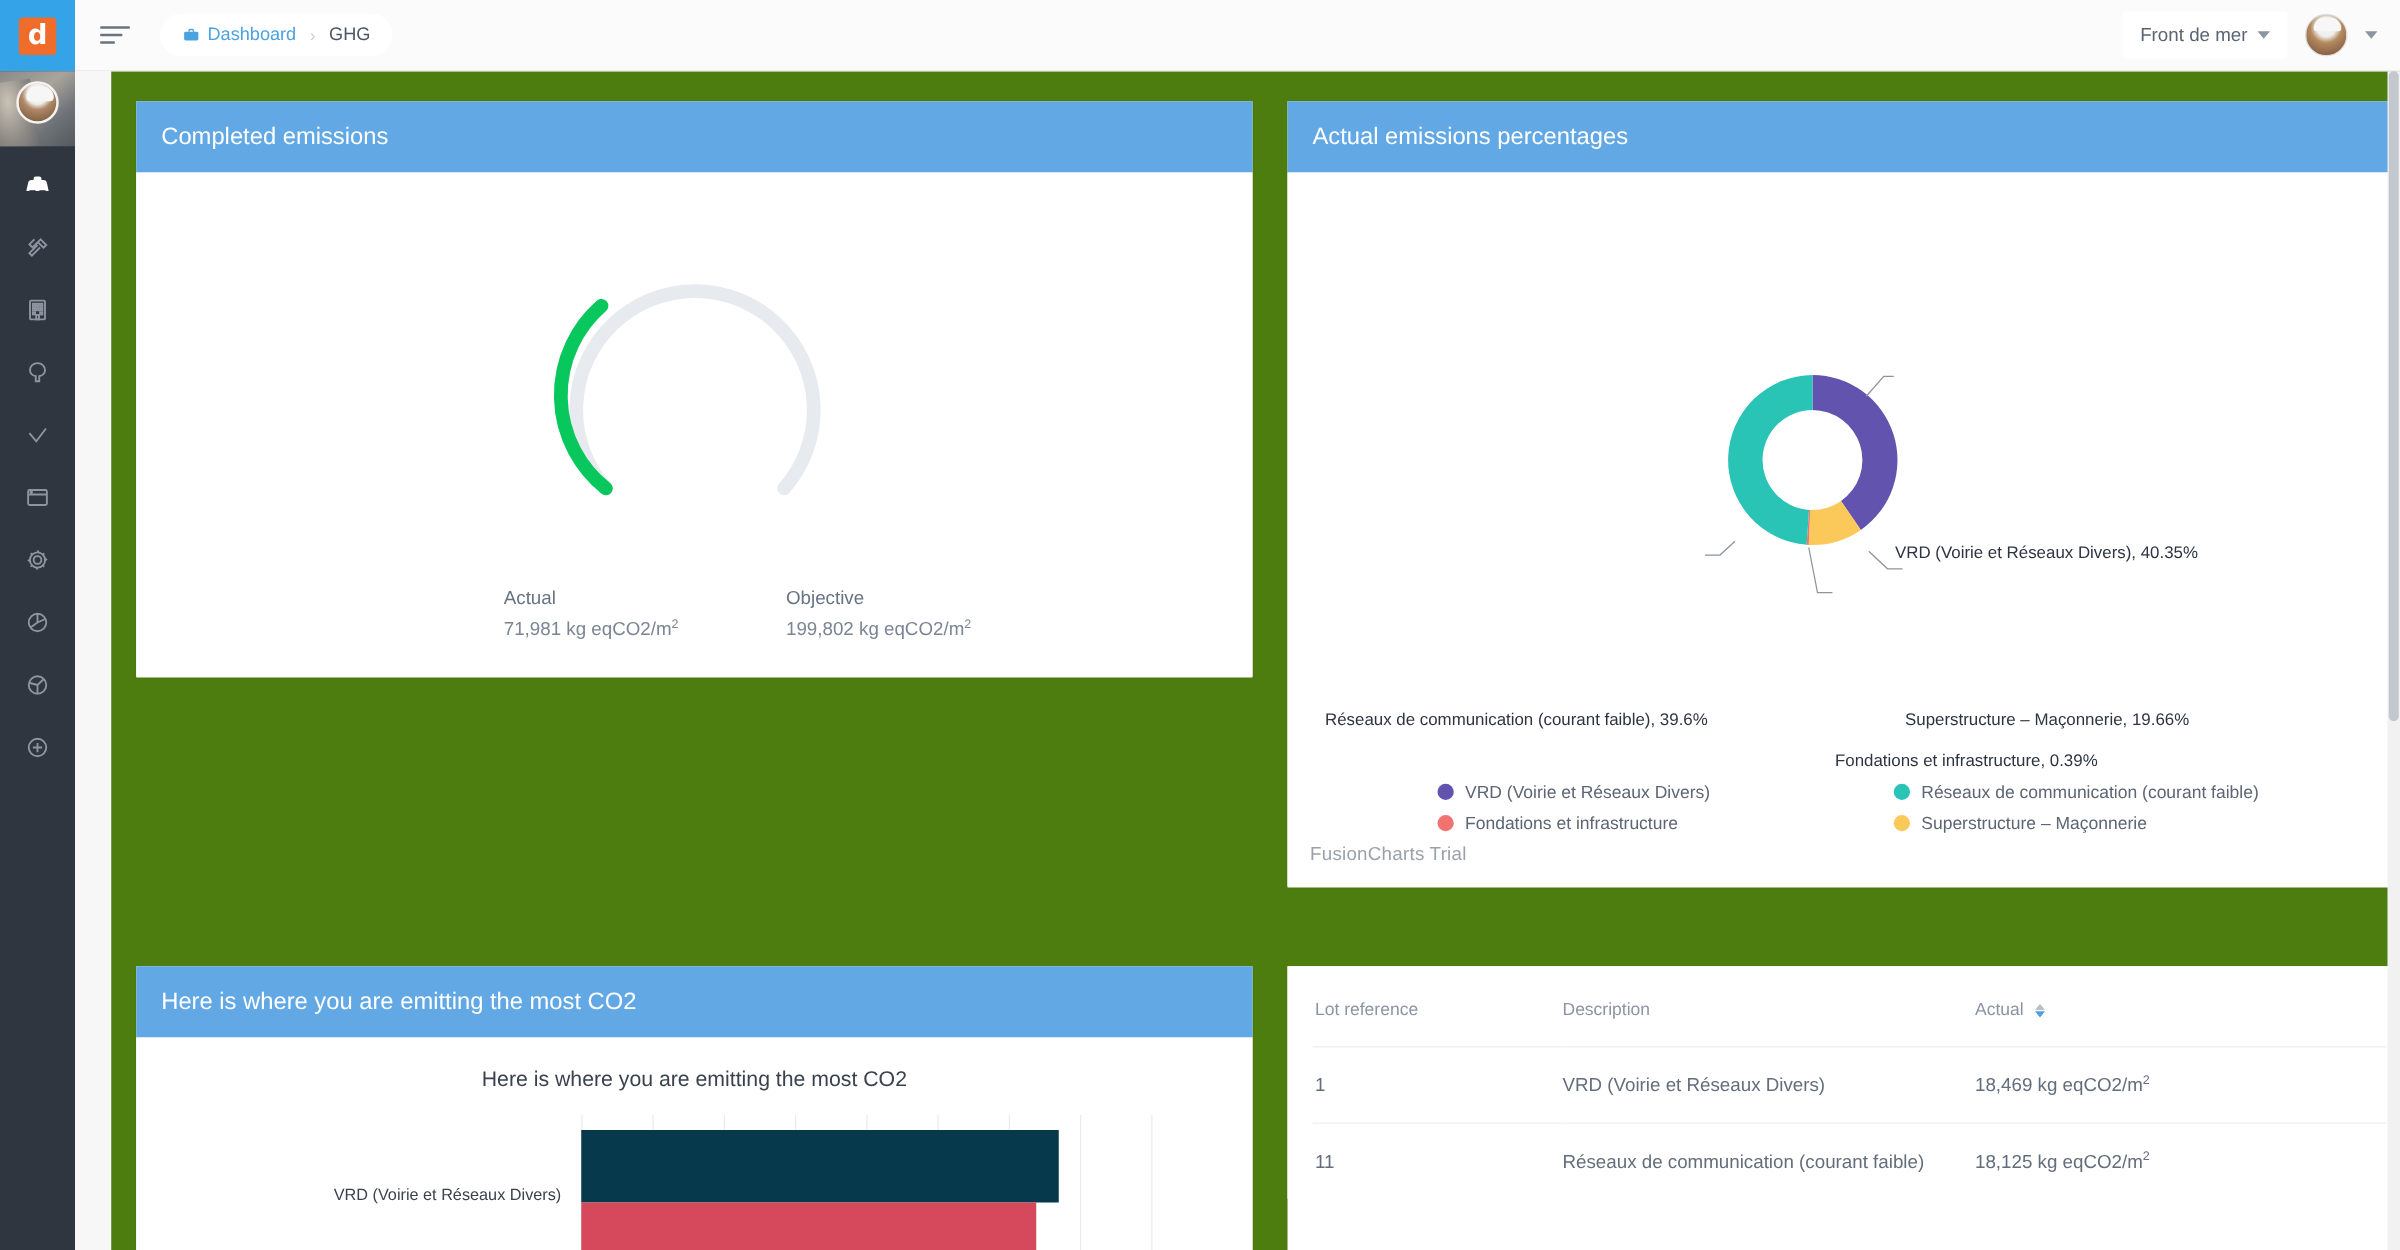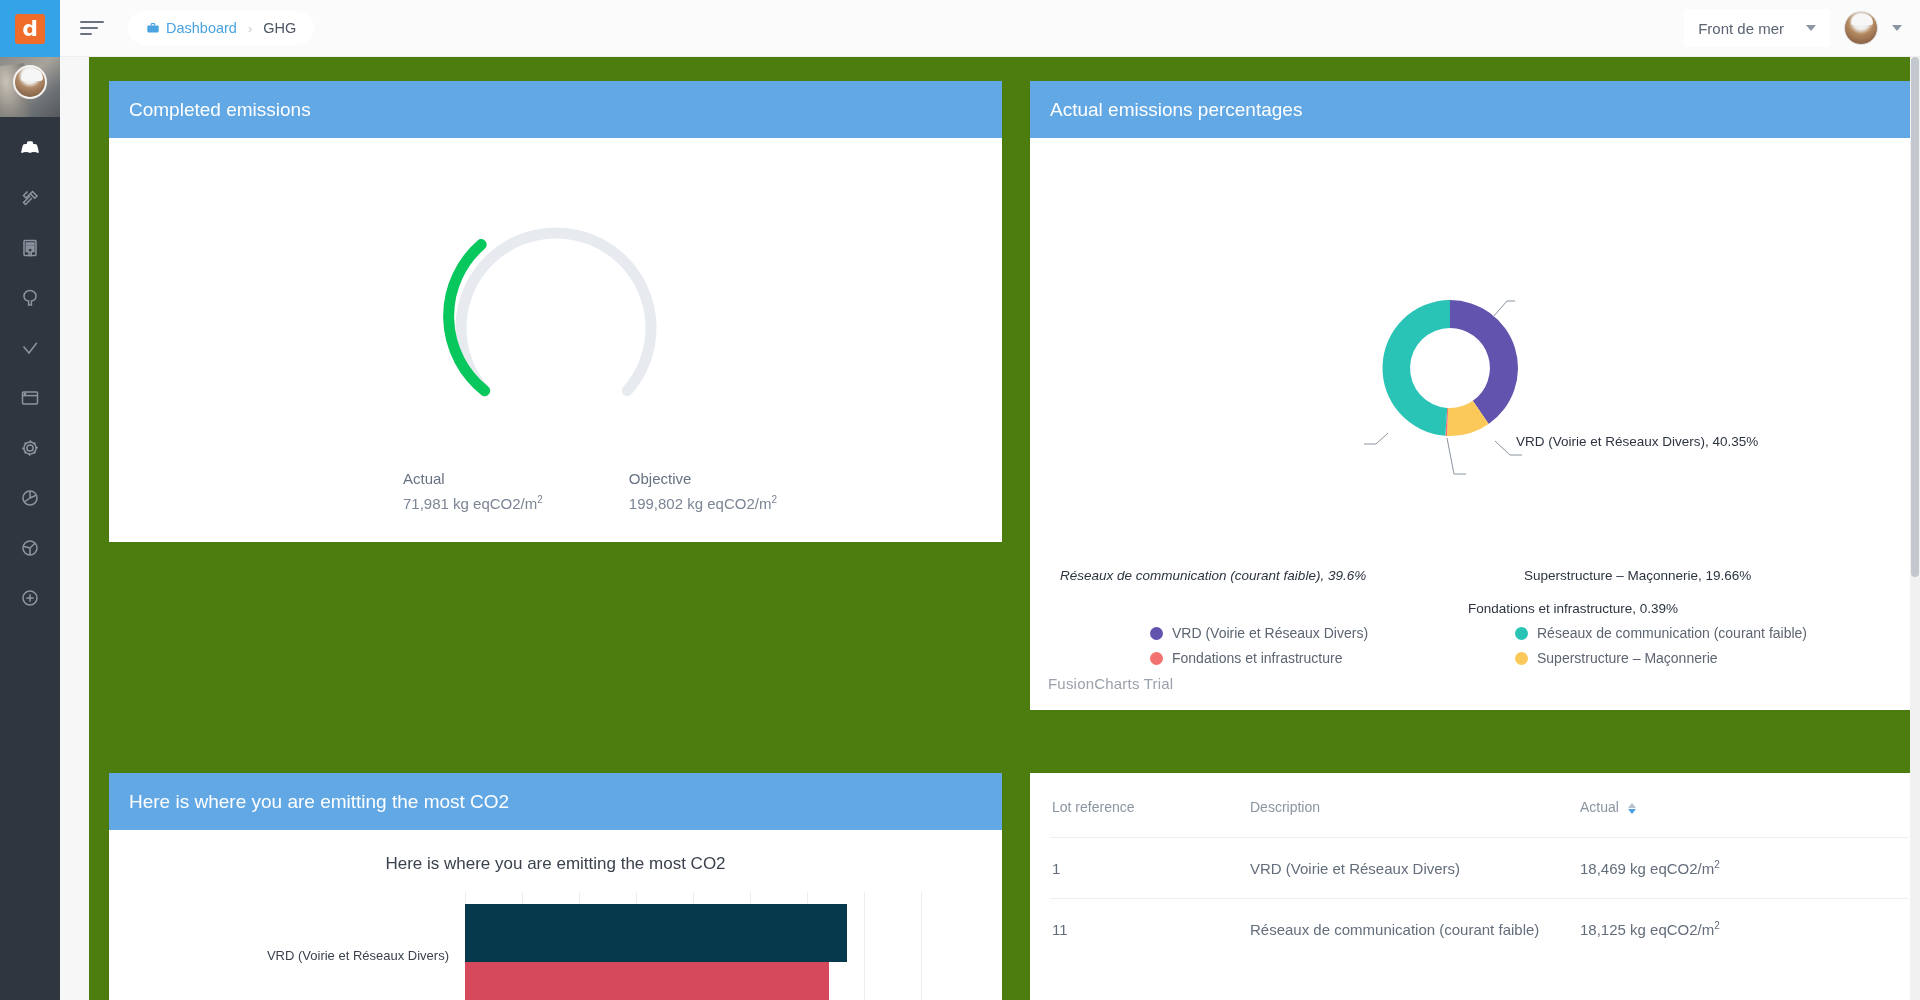--- a/index.html
+++ b/index.html
@@ -92,21 +92,21 @@
   }
   .bc-link { color:#4aa3e0; display:flex; align-items:center; gap:6px; cursor:pointer; }
   .bc-sep { color:#c6cbd2; margin: 0 11px; font-size: 13px; }
   .bc-cur { color:#4b5563;text-align:center; }
 
   .topbar-right {
     margin-left: auto; display: flex; align-items: center; padding-right: 18px; gap: 14px;
   }
   .project-select {
     background:#fff; border-radius:3px; height:38px;
-    display:flex; align-items:center; gap:22px;
+    display:flex; align-items:center; gap:8px;
     padding: 0 14px; font-size:15px; color:#5a6472; cursor:pointer;
   }
   .caret { width:0;height:0;border-left:5px solid transparent;border-right:5px solid transparent;border-top:6px solid #8b95a3; }
   .user-avatar {
     width: 34px; height: 34px; border-radius:50%;
     background: radial-gradient(circle at 50% 30%, #f4f4f2 0%, #eeeeec 28%, #b4895f 46%, #90684a 76%, #6a4c34 100%);
     border: 1px solid #dcdcdc; position:relative; overflow:hidden; cursor:pointer;
   }
   .user-avatar::after{
     content:""; position:absolute; left:6px; top:2px; width:22px; height:11px;
@@ -376,21 +376,21 @@
 
         <path d="M 463 179 L 477 163 L 485 163" fill="none" stroke="#8b949f" stroke-width="1"></path>
         <path d="M 465 303 L 480 317 L 492 317" fill="none" stroke="#8b949f" stroke-width="1"></path>
         <path d="M 417 300 L 424 336 L 436 336" fill="none" stroke="#8b949f" stroke-width="1"></path>
         <path d="M 358 295 L 346 306 L 334 306" fill="none" stroke="#8b949f" stroke-width="1"></path>
       </svg>
 
       <div class="donut-label" style="left:486px; top:296px;">VRD (Voirie et Réseaux Divers), 40.35%</div>
       <div class="donut-label" style="left:494px; top:430px;">Superstructure – Maçonnerie, 19.66%</div>
       <div class="donut-label" style="left:438px; top:463px;">Fondations et infrastructure, 0.39%</div>
-      <div class="donut-label" style="left:30px; top:430px; width:300px; text-align:right;font-style:italic;">Réseaux de communication (courant faible), 39.6%</div>
+      <div class="donut-label" style="left:30px; top:430px; width:300px; text-align:right;">Réseaux de communication (courant faible), 39.6%</div>
 
       <div class="legend">
         <div class="lg-item">
           <span class="lg-dot" style="background:#6153ae"></span>
           <span>VRD (Voirie et Réseaux Divers)</span>
         </div>
         <div class="lg-item">
           <span class="lg-dot" style="background:#2ac4b6"></span>
           <span>Réseaux de communication (courant faible)</span>
         </div>

